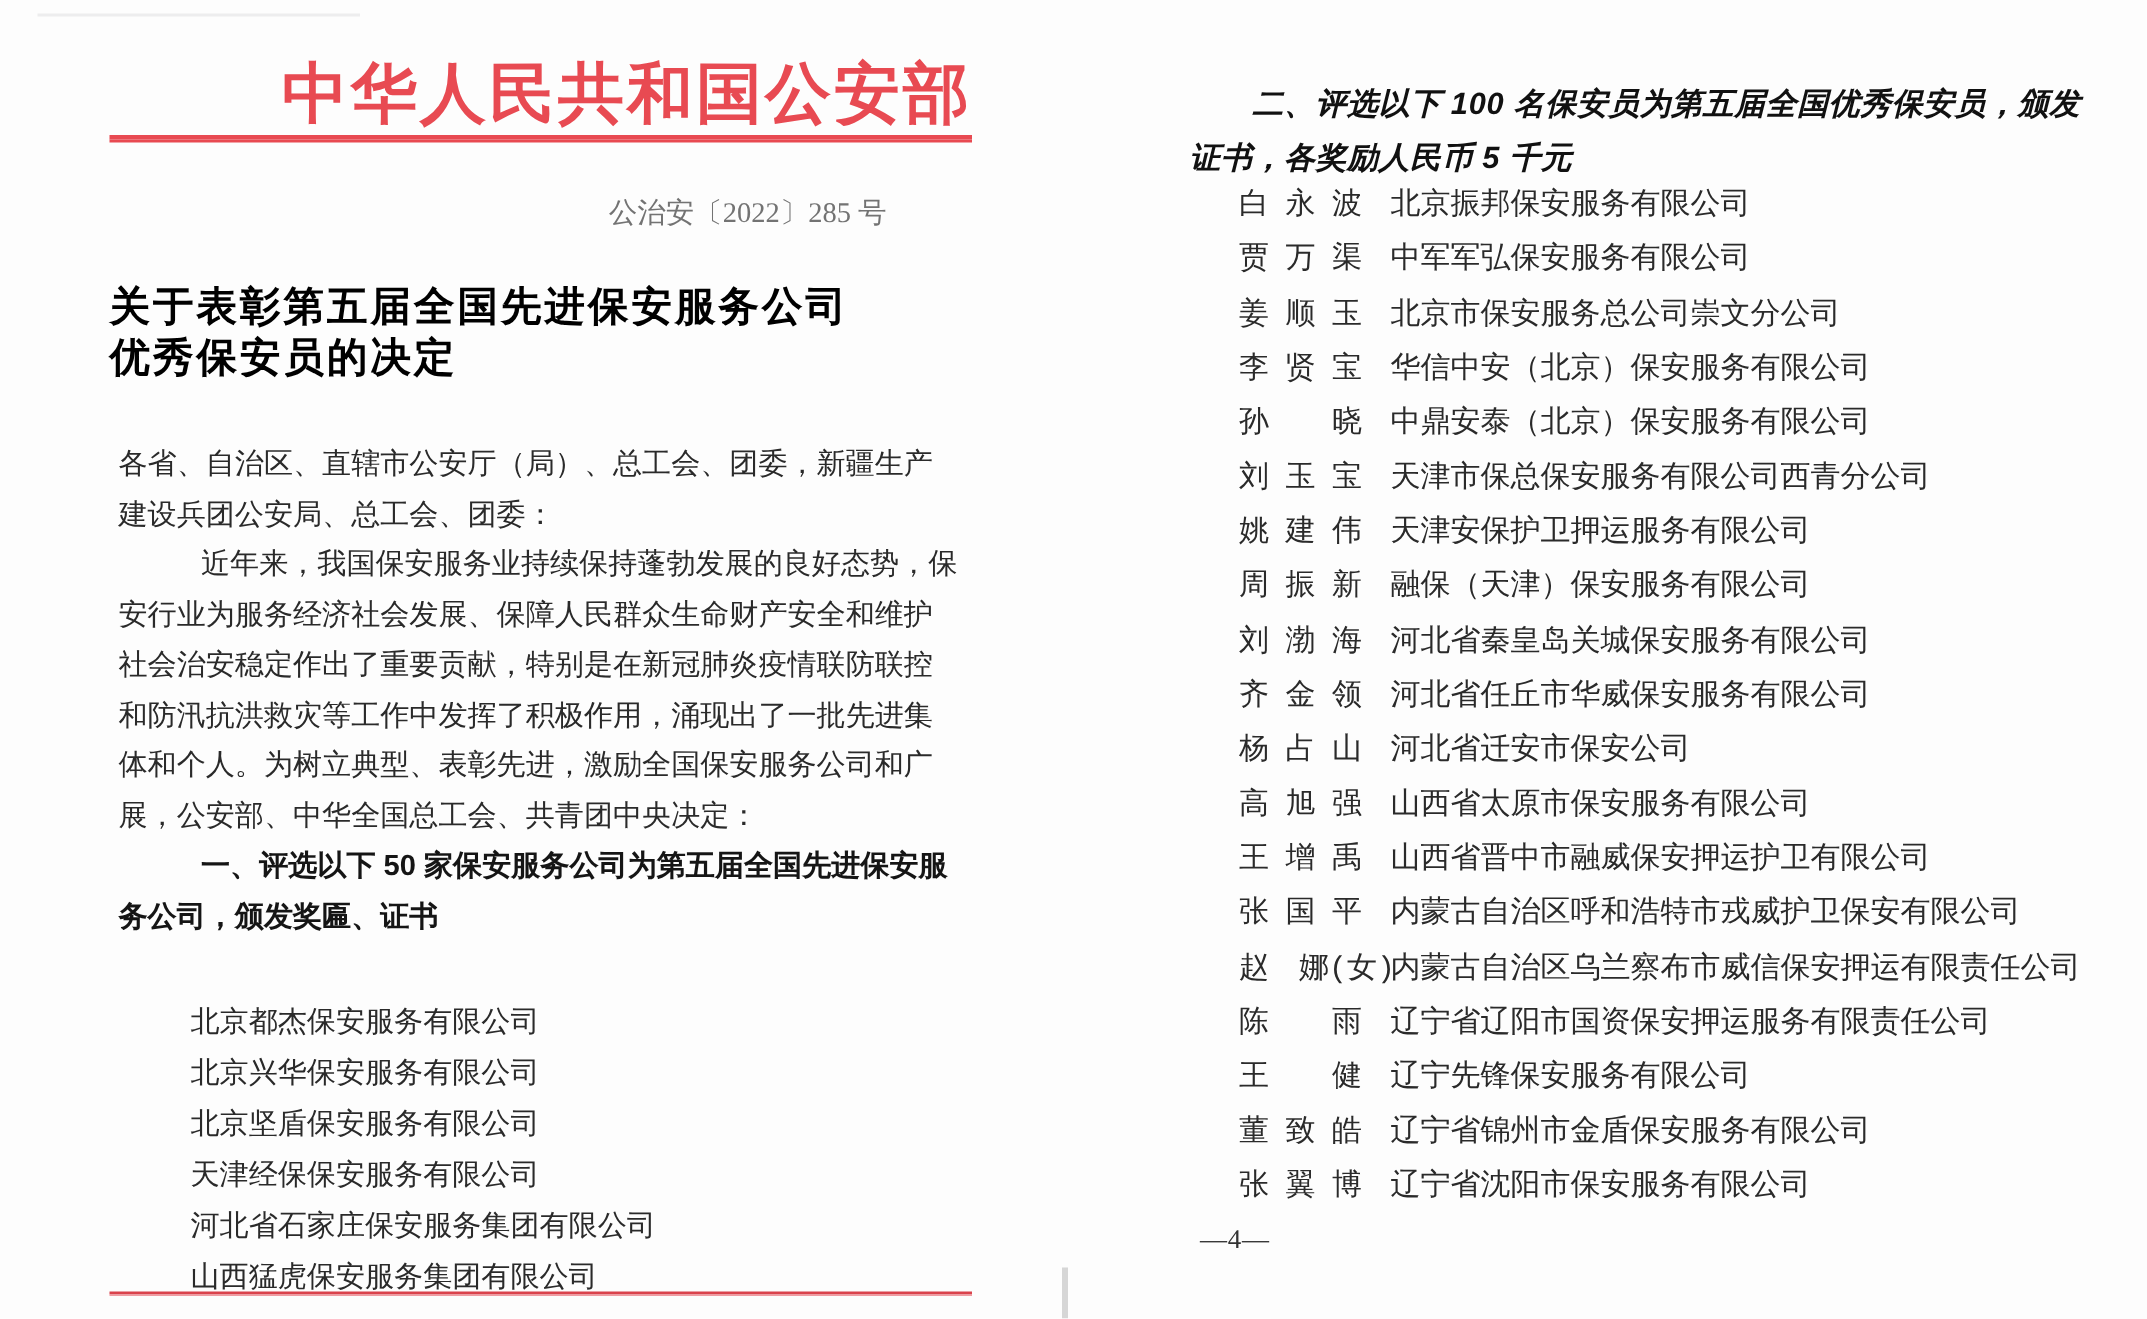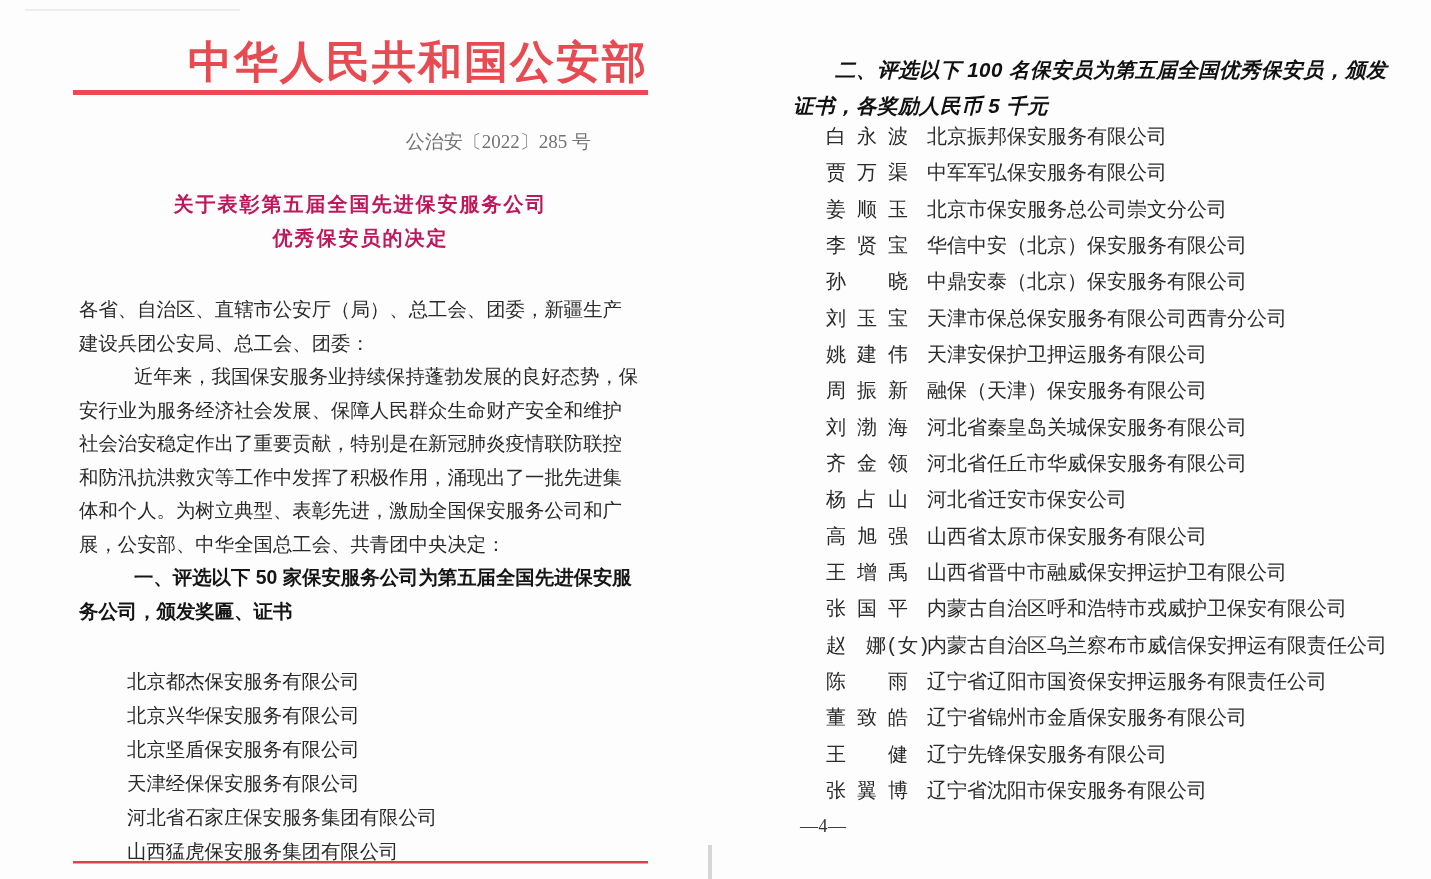--- a/index.html
+++ b/index.html
@@ -23,22 +23,22 @@
   .header-rule {
     position:absolute; top:90px; left:0; width:100%; height:1.5px;
     border-top:3.5px solid var(--red); border-bottom:2px solid var(--red);
   }
   .doc-no {
     position:absolute; top:129px; right:57px;
     font-size:19px; color:#737373; white-space:nowrap;
   }
   .doc-title {
     position:absolute; top:187px; left:0; width:100%;
-    text-align:center; font-size:20px; line-height:34px; font-weight:bold;
-    color:#be185d; letter-spacing:2px;
+    font-size:27px; line-height:34px; font-weight:bold;
+    color:#000000; letter-spacing:2px;
   }
   .body-block { position:absolute; top:293px; left:0; width:100%; padding-left:6px; }
   .body-line {
     height:33.5px; line-height:33.5px; font-size:19.4px;
     white-space:nowrap; color:var(--ink);
   }
   .body-line.indent { text-indent:55px; }
   .body-line.bold {
     font-family:"Liberation Sans","DejaVu Sans",sans-serif;
     font-weight:700; color:#151515;
@@ -196,25 +196,25 @@
 
         <div class="awardee-row">
           <span class="awardee-name">赵　娜(女)</span><span class="awardee-company">内蒙古自治区乌兰察布市威信保安押运有限责任公司</span>
         </div>
 
         <div class="awardee-row">
           <span class="awardee-name">陈　雨</span><span class="awardee-company">辽宁省辽阳市国资保安押运服务有限责任公司</span>
         </div>
 
         <div class="awardee-row">
+          <span class="awardee-name">王　健</span><span class="awardee-company">辽宁先锋保安服务有限公司</span>
+        </div>
+
+        <div class="awardee-row">
           <span class="awardee-name">董致皓</span><span class="awardee-company">辽宁省锦州市金盾保安服务有限公司</span>
-        </div>
-
-        <div class="awardee-row">
-          <span class="awardee-name">王　健</span><span class="awardee-company">辽宁先锋保安服务有限公司</span>
         </div>
 
         <div class="awardee-row">
           <span class="awardee-name">张翼博</span><span class="awardee-company">辽宁省沈阳市保安服务有限公司</span>
         </div>
       </div>
     <div class="page-no">—4—</div>
   </div>
 
   <div class="scan-edge-v"></div>

